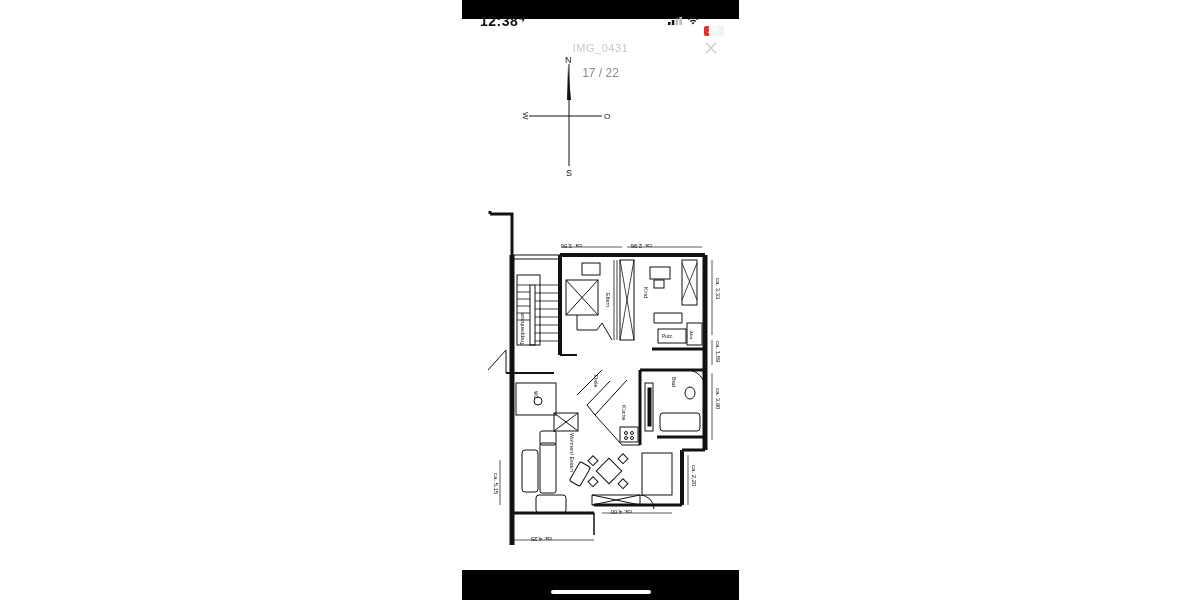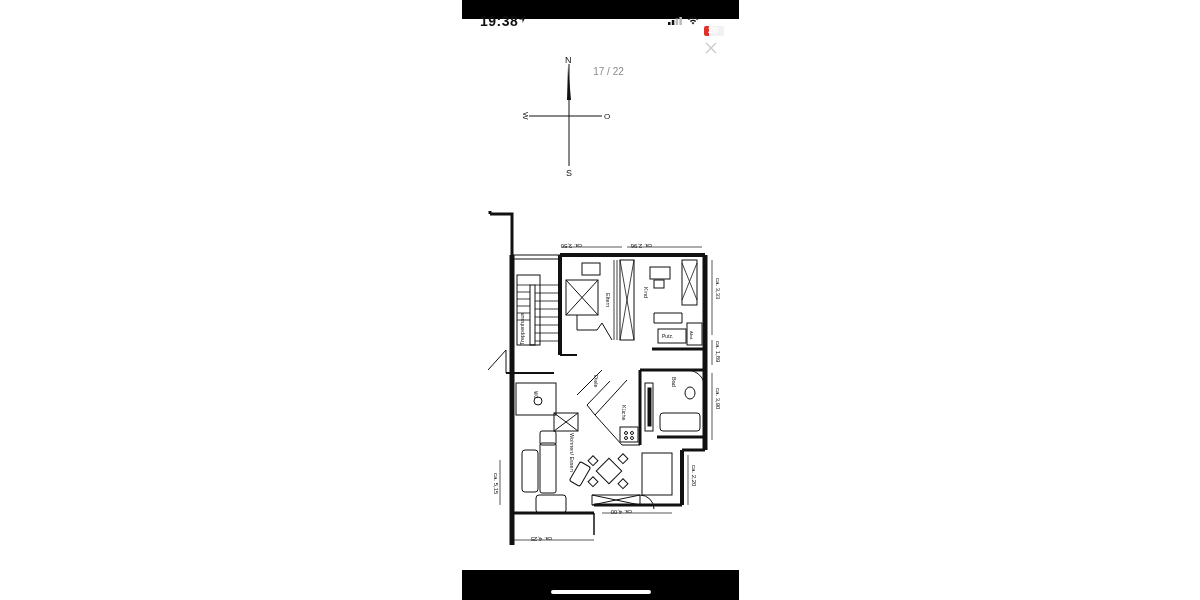--- a/index.html
+++ b/index.html
@@ -31,22 +31,22 @@
     }
     .battery .fill { position: absolute; left: 0; top: 0; width: 5px; height: 10px; background: #e0302a; }
     .battery .txt {
       position: absolute; left: 4px; top: -1px; font-size: 9px; color: #fff; font-weight: bold;
     }
     .img-title {
       position: absolute; left: 0; width: 277px; top: 42px; text-align: center;
       font-size: 11px; color: #c8c8c8; letter-spacing: 0.5px;
     }
     .img-counter {
-      position: absolute; left: 8px; width: 277px; top: 66px; text-align: center;
-      font-size: 10px; color: #8a8a8a;
+      position: absolute; left: 0; width: 277px; top: 66px; text-align: center;
+      font-size: 12px; color: #8a8a8a;
     }
     .close-btn {
       position: absolute; left: 242px; top: 41px; width: 14px; height: 14px; cursor: pointer;
     }
     .compass { position: absolute; left: 60px; top: 50px; width: 100px; height: 130px; }
     .plan { position: absolute; left: 20px; top: 205px; width: 250px; height: 345px; }
     .bottom-bar {
       position: absolute; left: 0; top: 570px; width: 277px; height: 30px; background: #000;
     }
     .home-indicator {
@@ -55,40 +55,41 @@
     }
     .plan text { font-family: "Liberation Sans", sans-serif; }
   </style>
 </head>
 <body>
 
 <div class="phone">
 
   <div class="top-bar"></div>
 
-  <span class="status-time">19:38</span>
+  <span class="status-time">12:38</span>
   <svg class="status-arrow" viewBox="0 0 10 10">
     <path d="M9 1 L1 5 L5 5 L5 9 Z" fill="#111"></path>
   </svg>
   <svg class="signal" viewBox="0 0 14 8">
     <rect x="0" y="5" width="2.5" height="3" fill="#111"></rect>
     <rect x="3.8" y="3" width="2.5" height="5" fill="#111"></rect>
     <rect x="7.6" y="1.5" width="2.5" height="6.5" fill="#bbb"></rect>
     <rect x="11.4" y="0" width="2.5" height="8" fill="#bbb"></rect>
   </svg>
   <svg class="wifi" viewBox="0 0 12 9">
     <path d="M6 8.5 L4.5 6.8 A2.4 2.4 0 0 1 7.5 6.8 Z" fill="#111"></path>
     <path d="M2.8 5 A4.6 4.6 0 0 1 9.2 5 L8.2 6 A3.2 3.2 0 0 0 3.8 6 Z" fill="#111"></path>
     <path d="M0.8 3 A7.4 7.4 0 0 1 11.2 3 L10.2 4 A6 6 0 0 0 1.8 4 Z" fill="#111"></path>
   </svg>
   <div class="battery">
     <div class="fill"></div>
     <span class="txt">20</span>
   </div>
 
+  <div class="img-title">IMG_0431</div>
   <div class="img-counter">17 / 22</div>
   <svg class="close-btn" viewBox="0 0 14 14">
     <path d="M2 2 L12 12 M12 2 L2 12" stroke="#c8c8c8" stroke-width="1.3"></path>
   </svg>
 
   <svg class="compass" viewBox="0 0 100 130">
     <line x1="47" y1="14" x2="47" y2="116" stroke="#111" stroke-width="1"></line>
     <line x1="7" y1="66" x2="80" y2="66" stroke="#111" stroke-width="1"></line>
     <path d="M46 16 L49 50 L45 50 Z" fill="#111"></path>
     <text x="43" y="13" font-size="9" fill="#111">N</text>

